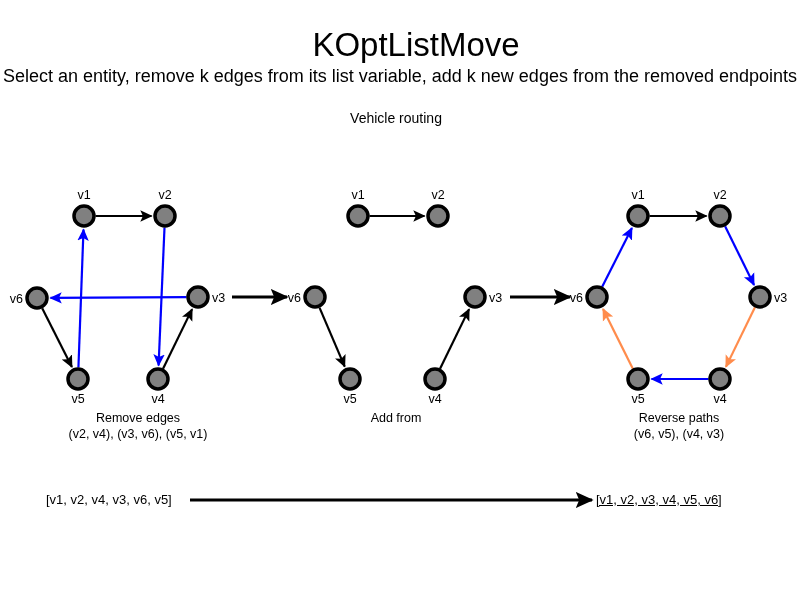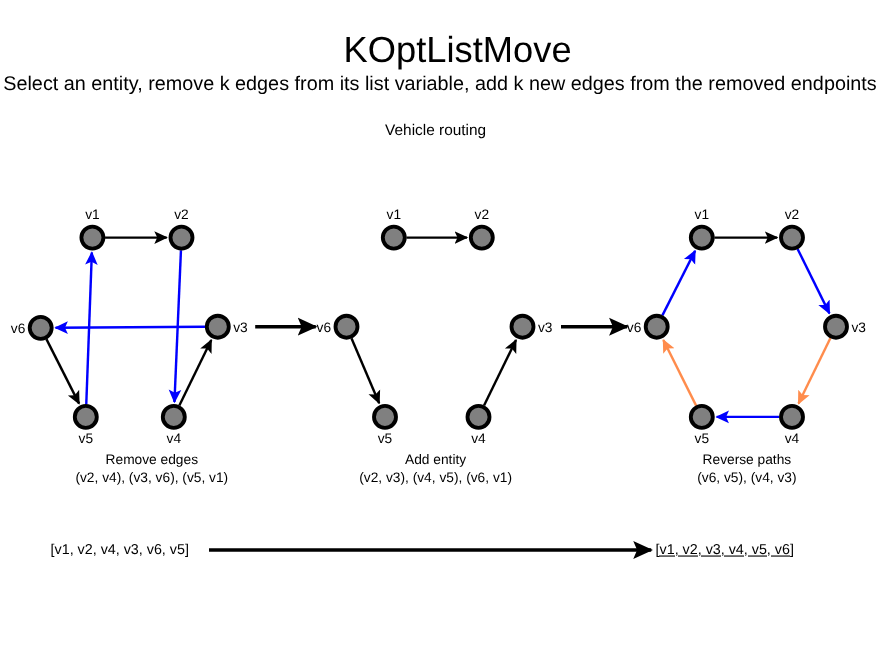--- a/index.html
+++ b/index.html
@@ -164,22 +164,21 @@
         <text x="583" y="301.5" text-anchor="end" class="node-label">v6</text>
       </g>
     </svg>
 
   <div id="captions-host">
       <div class="caption" style="left: -62px; top: 410px; width: 400px;">
         <span class="cap-line1">Remove edges</span>
         <span class="cap-line2">(v2, v4), (v3, v6), (v5, v1)</span>
       </div>
       <div class="caption" style="left: 196px; top: 410px; width: 400px;">
-        <span class="cap-line1">Add entity</span>
-        <span class="cap-line2">(v2, v3), (v4, v5), (v6, v1)</span>
+        <span class="cap-line1">Add from</span>
       </div>
       <div class="caption" style="left: 479px; top: 410px; width: 400px;">
         <span class="cap-line1">Reverse paths</span>
         <span class="cap-line2">(v6, v5), (v4, v3)</span>
       </div>
     </div>
 
   <svg class="layer" id="footer-layer" viewBox="0 0 800 600" xmlns="http://www.w3.org/2000/svg">
       <defs>
         <marker id="ah-footer" markerWidth="6" markerHeight="6" refX="5.1" refY="3" orient="auto" markerUnits="strokeWidth">

